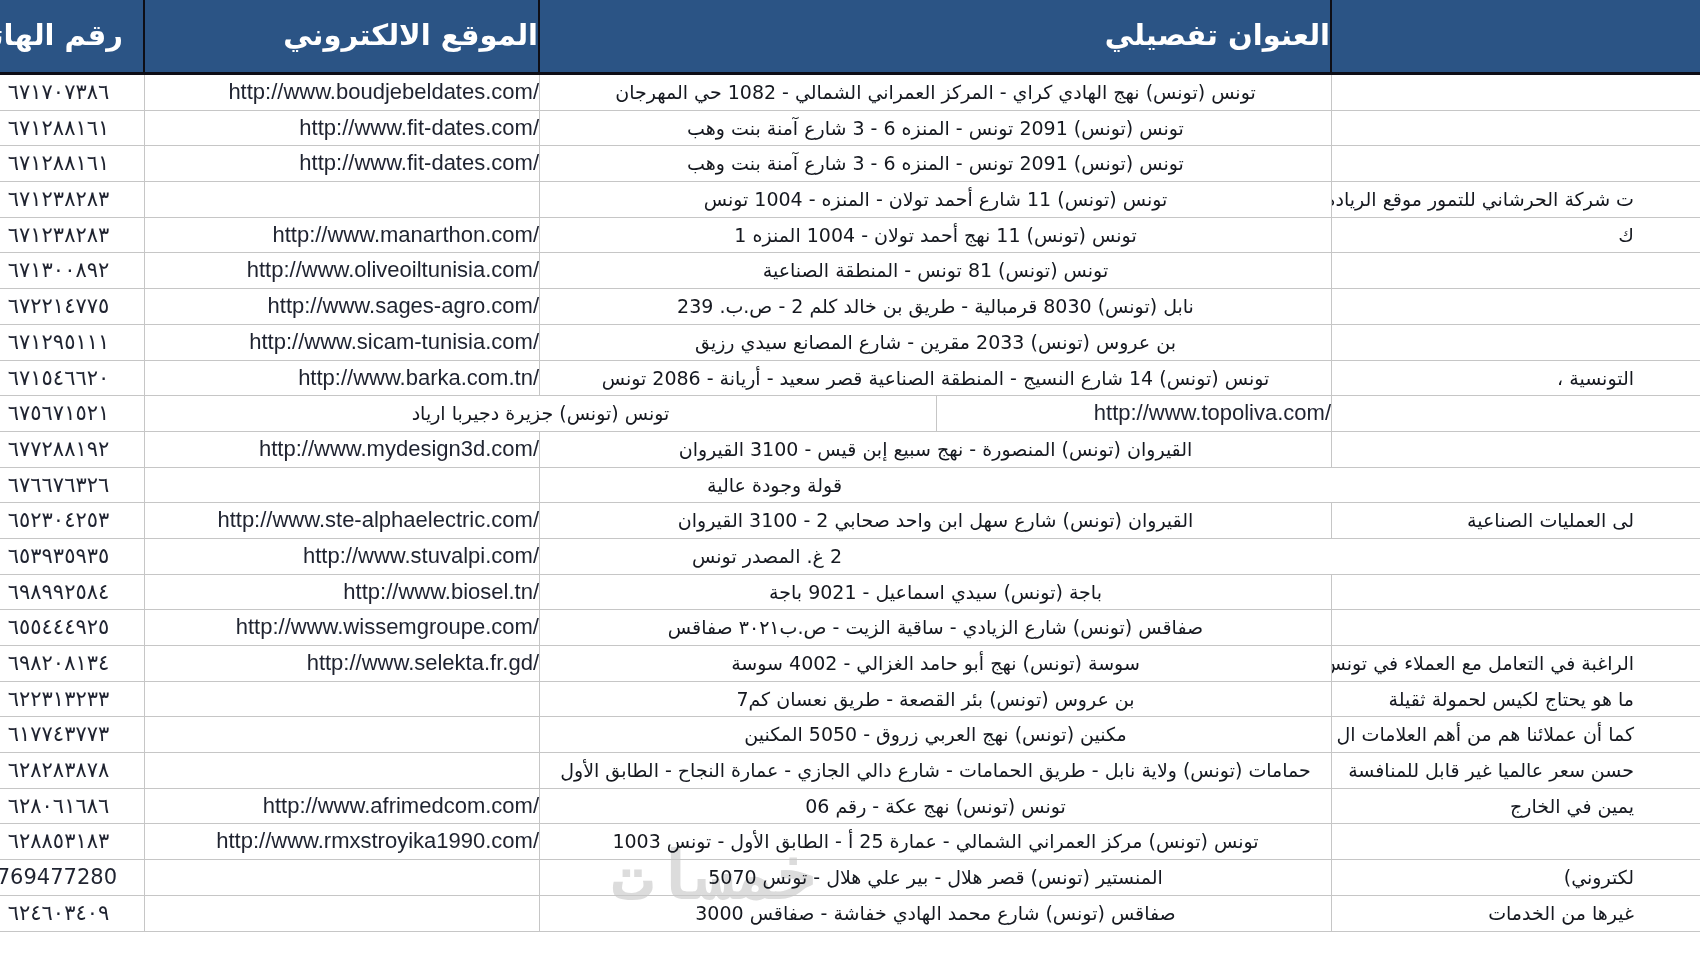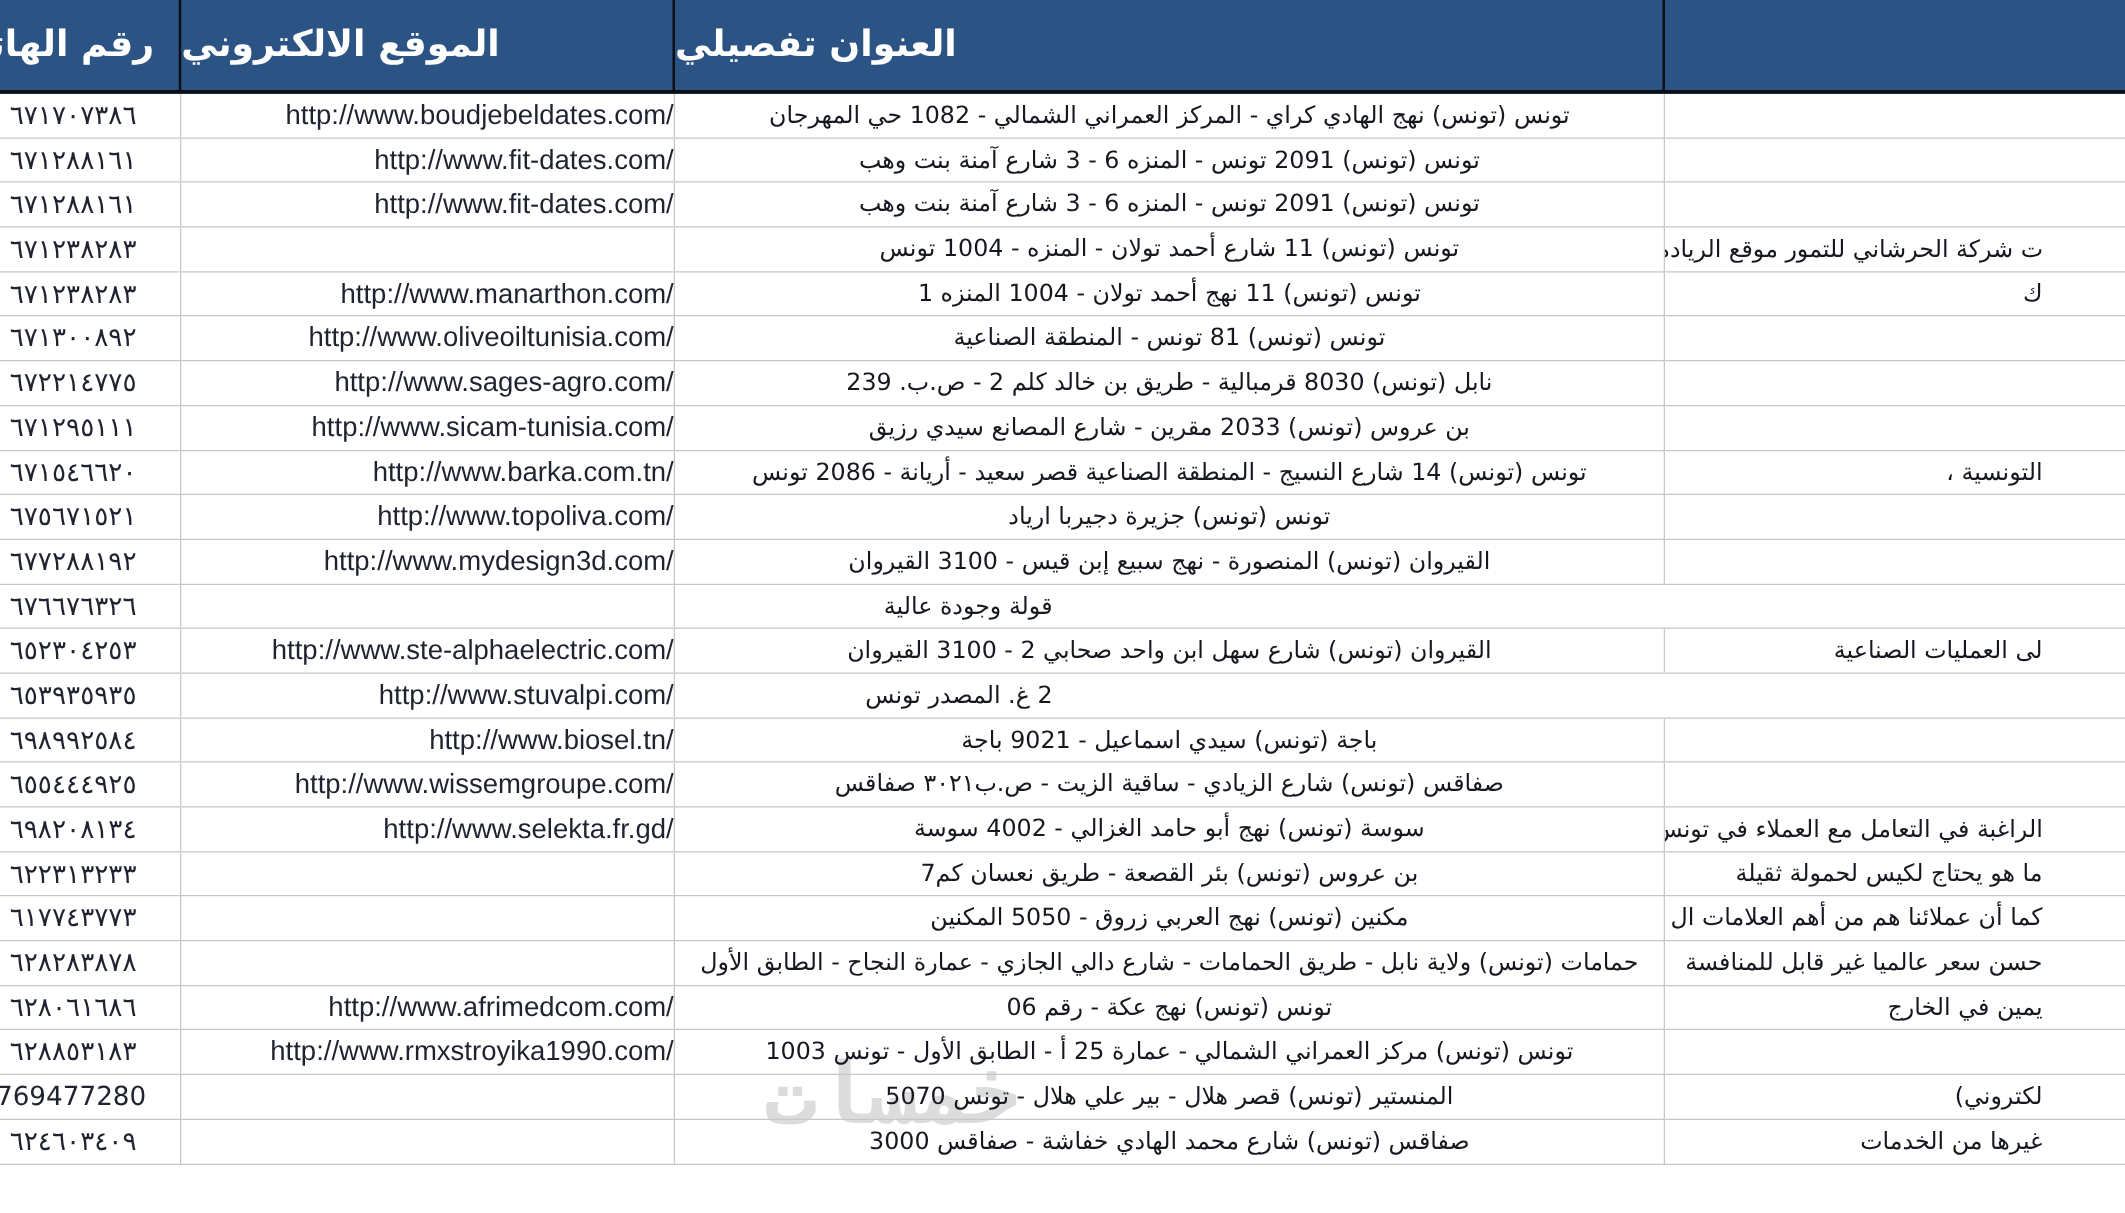--- a/index.html
+++ b/index.html
@@ -15,21 +15,21 @@
   .c-desc{width:306px}
 
   
   .hrow{
     display:flex;height:75px;background:var(--header-bg);
     border-bottom:3px solid var(--header-divider);box-sizing:border-box;
     position:relative;z-index:2;
   }
   .h{
     color:var(--header-text);font-family:"DejaVu Sans",sans-serif;font-weight:bold;
-    font-size:29px;line-height:70px;text-align:left;
+    font-size:29px;line-height:70px;text-align:right;
     border-right:2px solid var(--header-divider);direction:rtl;
   }
   .h.c-desc{border-right:none}
   .h.c-phone{text-align:right;padding-left:0;padding-right:20px;overflow:hidden;white-space:nowrap}
 
   
   #rows{position:relative;z-index:1}
   .brow{display:flex;height:35.7px;border-bottom:1px solid var(--grid-line);box-sizing:border-box}
   .bcell{border-right:1px solid var(--grid-line);height:100%;background:transparent}
   .bcell.c-desc{border-right:none}
@@ -123,22 +123,22 @@
         <div class="cell bcell c-desc desc"></div>
       </div>
       <div class="brow">
         <div class="cell bcell c-phone phone">٦٧١٥٤٦٦٢٠</div>
         <div class="cell bcell c-web web">http://www.barka.com.tn/</div>
         <div class="cell bcell c-addr addr">تونس (تونس)  14 شارع النسيج - المنطقة الصناعية قصر سعيد - أريانة - 2086 تونس</div>
         <div class="cell bcell c-desc desc">التونسية ،</div>
       </div>
       <div class="brow">
         <div class="cell bcell c-phone phone">٦٧٥٦٧١٥٢١</div>
+        <div class="cell bcell c-addr addr">تونس (تونس)  جزيرة دجيربا ارياد</div>
         <div class="cell bcell c-web web">http://www.topoliva.com/</div>
-        <div class="cell bcell c-addr addr">تونس (تونس)  جزيرة دجيربا ارياد</div>
         <div class="cell bcell c-desc desc"></div>
       </div>
       <div class="brow">
         <div class="cell bcell c-phone phone">٦٧٧٢٨٨١٩٢</div>
         <div class="cell bcell c-web web">http://www.mydesign3d.com/</div>
         <div class="cell bcell c-addr addr">القيروان (تونس)  المنصورة - نهج سبيع إبن قيس - 3100 القيروان</div>
         <div class="cell bcell c-desc desc"></div>
       </div>
       <div class="brow">
         <div class="cell bcell c-phone phone">٦٧٦٦٧٦٣٢٦</div>

